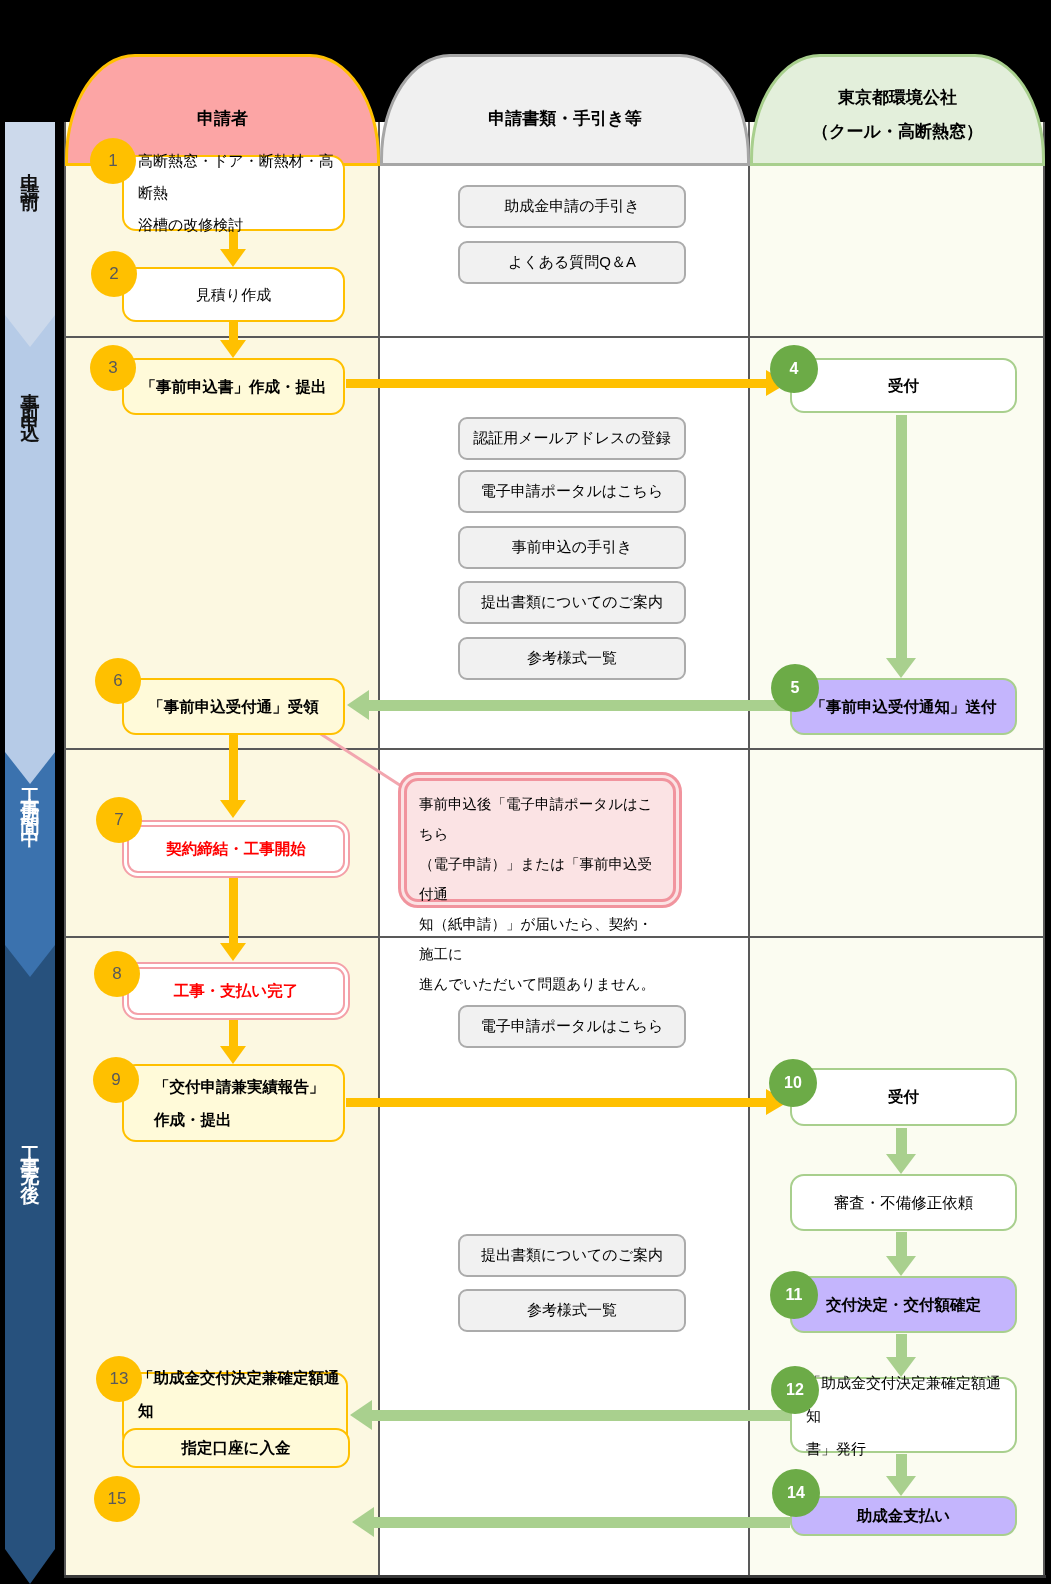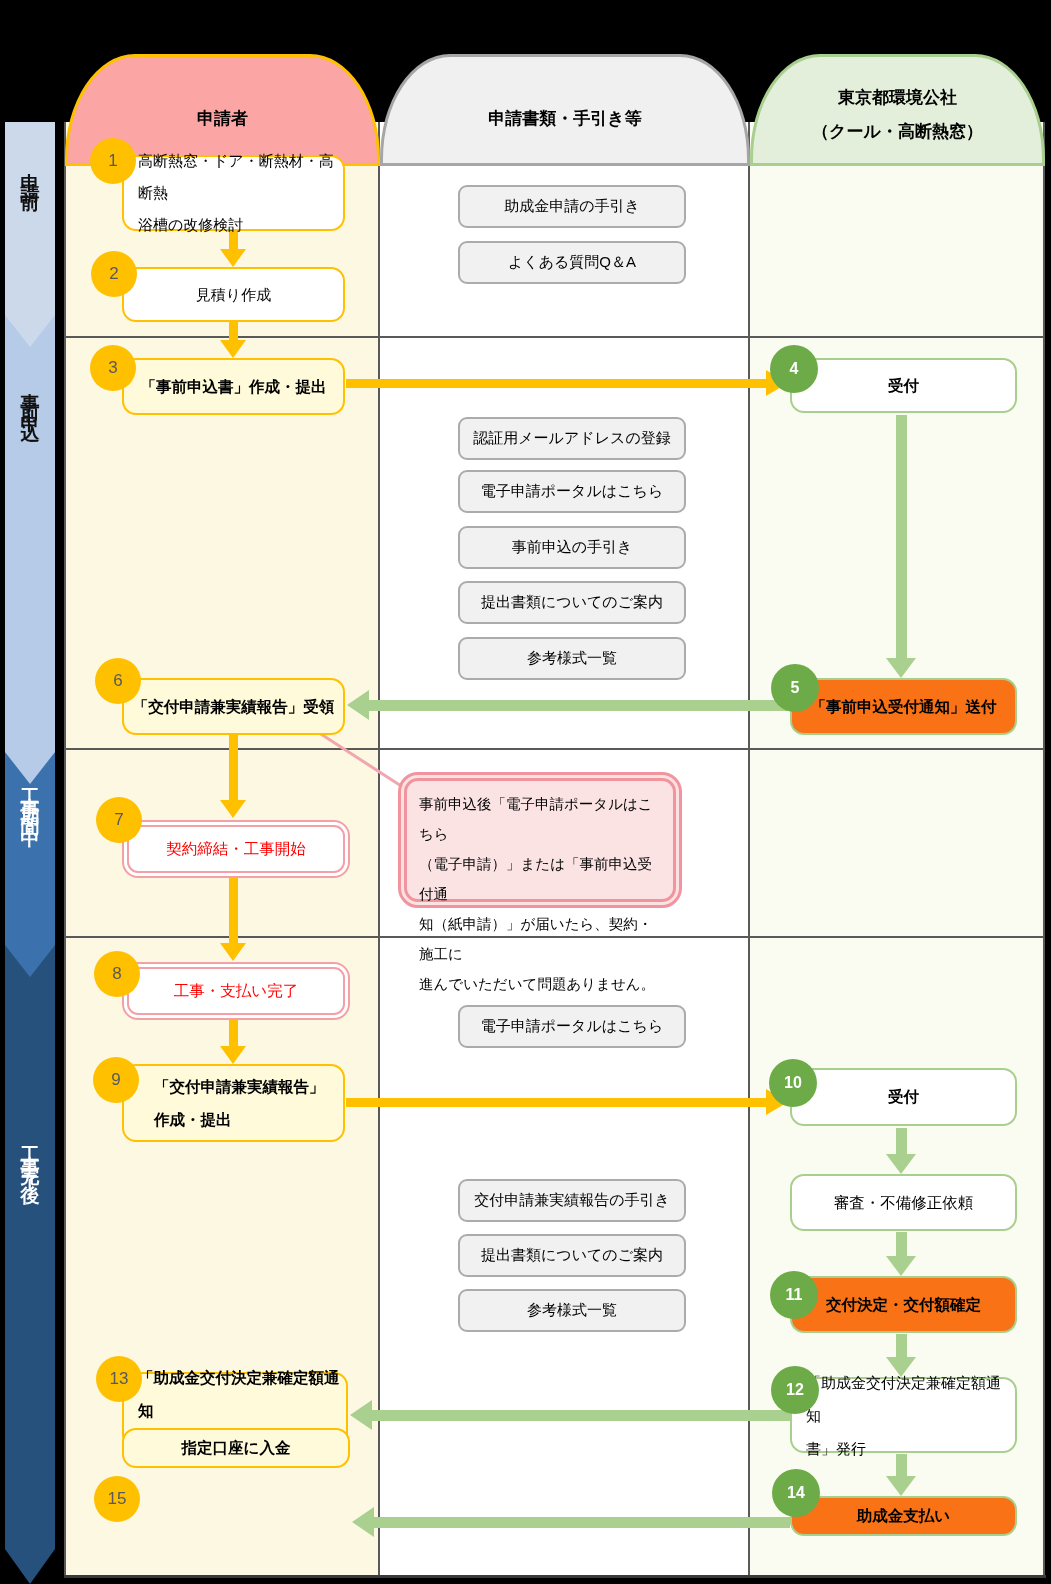--- a/index.html
+++ b/index.html
@@ -30,22 +30,22 @@
   .vlabel span{writing-mode:vertical-rl;text-orientation:upright;letter-spacing:10px;
                font-size:19px;font-weight:bold;}
 
   
   .box{position:absolute;box-sizing:border-box;z-index:3;background:#FFF;
        border:2.5px solid #FFC000;border-radius:14px;display:flex;flex-direction:column;
        align-items:center;justify-content:center;font-size:15.5px;text-align:center;line-height:30px;}
   .box.fill{background:#FFFAD9;}
   .box.bold{font-weight:bold;}
   .box.green{border-color:#A8CF8D;}
-  .box.greenfill{background:#f97316;}
-  .box.pinkdouble{border:7px double #F4A0A8;border-radius:16px;color:#FF0000;font-weight:normal;}
+  .box.greenfill{background:#c4b5fd;}
+  .box.pinkdouble{border:7px double #F4A0A8;border-radius:16px;color:#FF0000;font-weight:bold;}
   .box.leftalign{align-items:flex-start;text-align:left;}
   .box.leftalign .bl{padding-left:0;}
 
   
   .num{position:absolute;border-radius:50%;display:flex;align-items:center;justify-content:center;
        z-index:5;font-size:17px;}
   .num.orange{width:46px;height:46px;background:#FFC000;color:#595959;}
   .num.greenc{width:48px;height:48px;background:#6CAB47;color:#FFF;font-weight:bold;font-size:16px;}
 
   
@@ -119,21 +119,21 @@
     <div class="bl">高断熱窓・ドア・断熱材・高断熱</div>
     <div class="bl">浴槽の改修検討</div>
   </div>
   <div class="box" style="left:122px;top:267px;width:223px;height:55px;font-size:15px;">
     <div>見積り作成</div>
   </div>
   <div class="box fill bold" style="left:122px;top:358px;width:223px;height:57px;">
     <div>「事前申込書」作成・提出</div>
   </div>
   <div class="box fill bold" style="left:122px;top:678px;width:223px;height:57px;">
-    <div>「交付申請兼実績報告」受領</div>
+    <div>「事前申込受付通」受領</div>
   </div>
   <div class="box pinkdouble" style="left:122px;top:820px;width:228px;height:58px;">
     <div>契約締結・工事開始</div>
   </div>
   <div class="box pinkdouble" style="left:122px;top:962px;width:228px;height:58px;">
     <div>工事・支払い完了</div>
   </div>
   <div class="box fill bold leftalign" style="left:122px;top:1064px;width:223px;height:78px;padding-left:30px;line-height:33px;">
     <div class="bl">「交付申請兼実績報告」</div>
     <div class="bl">作成・提出</div>
@@ -232,23 +232,20 @@
       <span>事前申込の手引き</span>
     </div>
   <div class="doc" style="top:581px;">
       <span>提出書類についてのご案内</span>
     </div>
   <div class="doc" style="top:637px;">
       <span>参考様式一覧</span>
     </div>
   <div class="doc" style="top:1005px;">
       <span>電子申請ポータルはこちら</span>
-    </div>
-  <div class="doc" style="top:1179px;">
-      <span>交付申請兼実績報告の手引き</span>
     </div>
   <div class="doc" style="top:1234px;">
       <span>提出書類についてのご案内</span>
     </div>
   <div class="doc" style="top:1289px;">
       <span>参考様式一覧</span>
     </div>
 
   <svg style="position:absolute;left:0;top:0;width:1051px;height:1584px;z-index:2;">
     <line x1="310" y1="727" x2="412" y2="793" stroke="#F2A6AF" stroke-width="3"></line>

